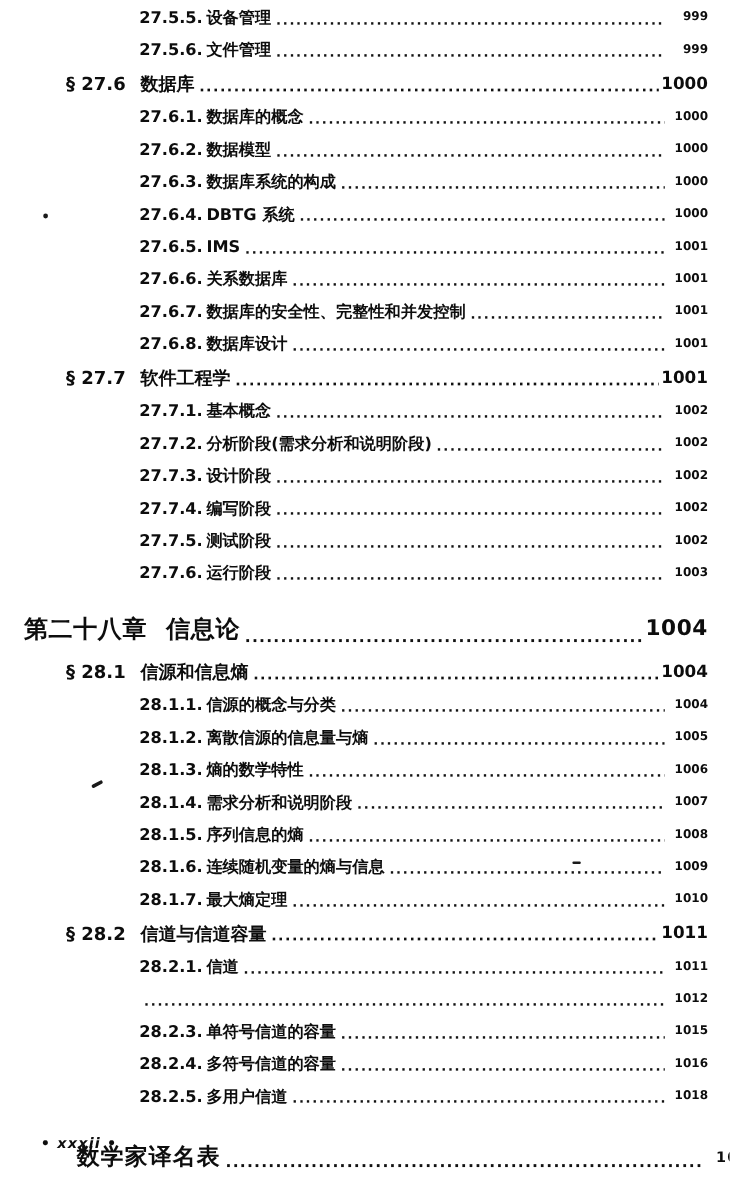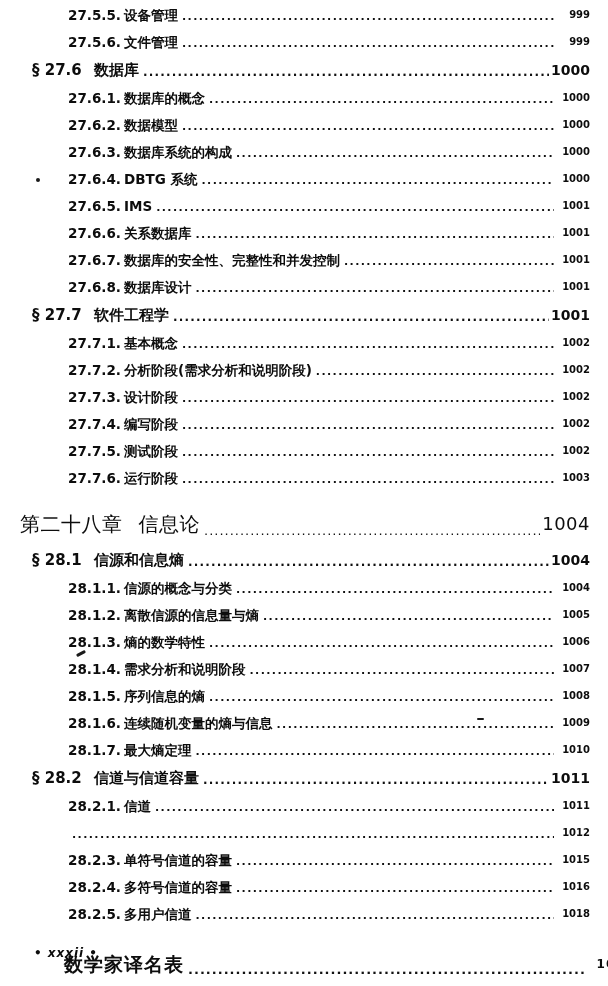--- a/index.html
+++ b/index.html
@@ -54,43 +54,43 @@
   .page-no {
     flex: 0 0 auto;
     text-align: right;
     white-space: nowrap;
   }
 
   
   .lvl3 {
     font-size: 13.5px;
     font-weight: 700;
-    padding-left: 68px;
+    padding-left: 116px;
     height: 27px;
     line-height: 24px;
   }
   .lvl3 .page-no { font-size: 10px; min-width: 34px; }
   .lvl3 .num { display: inline-block; min-width: 56px; }
 
   
   .lvl2 {
     font-size: 15px;
     font-weight: 700;
-    padding-left: 32px;
+    padding-left: 55px;
     height: 29px;
     line-height: 26px;
   }
   .lvl2 .sec { display: inline-block; min-width: 62px; }
   .lvl2 .page-no { font-size: 14px; min-width: 38px; }
   .lvl2 .leader { font-size: 12px; letter-spacing: 1.2px; }
 
   
   .chapter {
     font-size: 20px;
-    font-weight: 400;
+    font-weight: 700;
     padding-left: 20px;
     height: 44px;
     line-height: 40px;
     letter-spacing: 0.5px;
   }
   .chapter .label .cnum { margin-right: 16px; }
   .chapter .page-no { font-size: 18px; min-width: 46px; }
   .chapter .leader { font-size: 13px; letter-spacing: 1.0px; bottom: 3px; }
 
   

